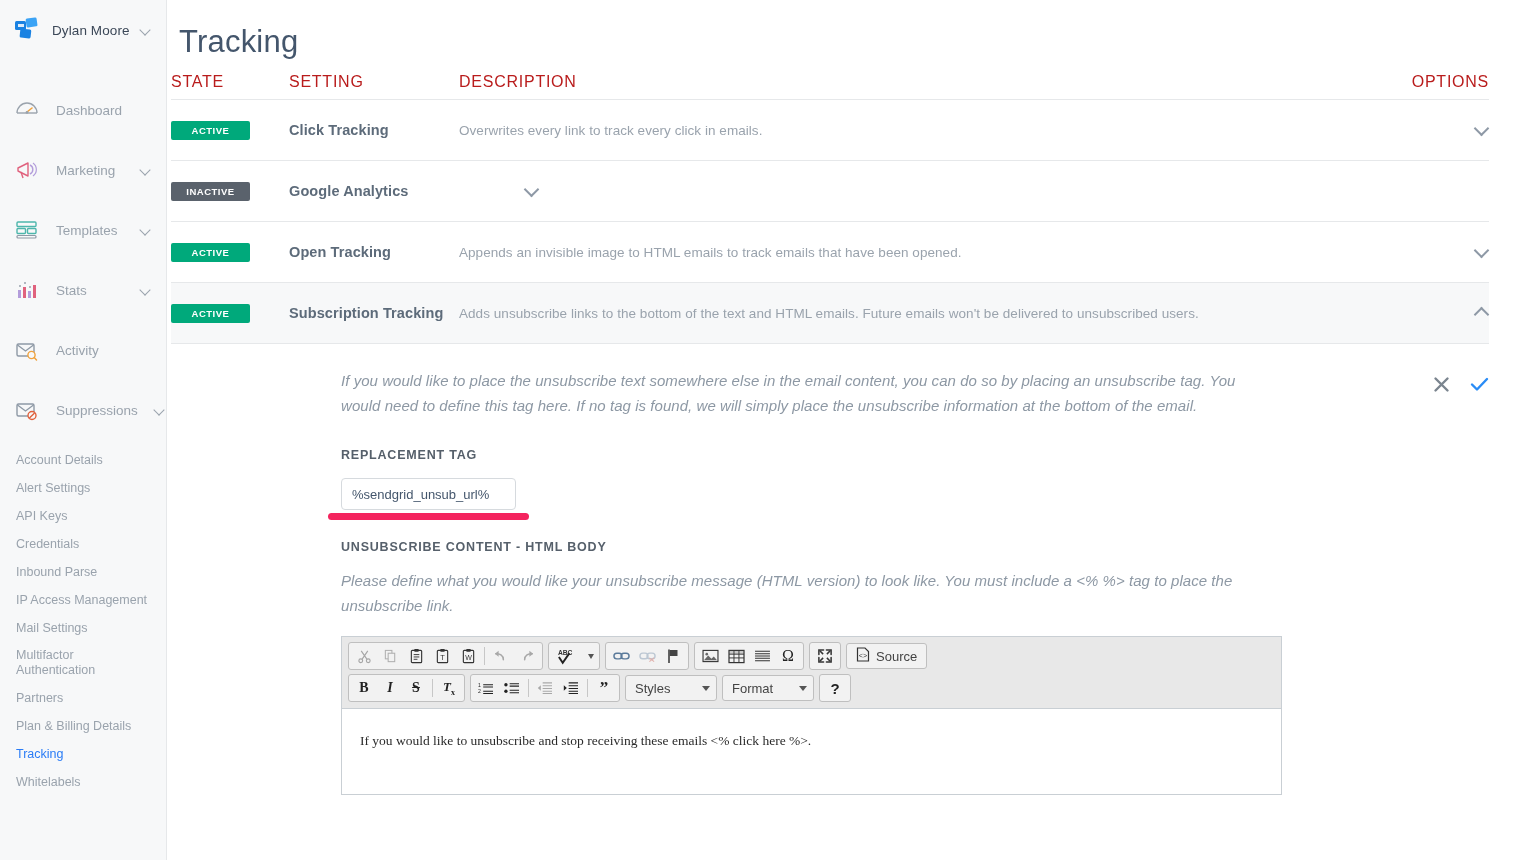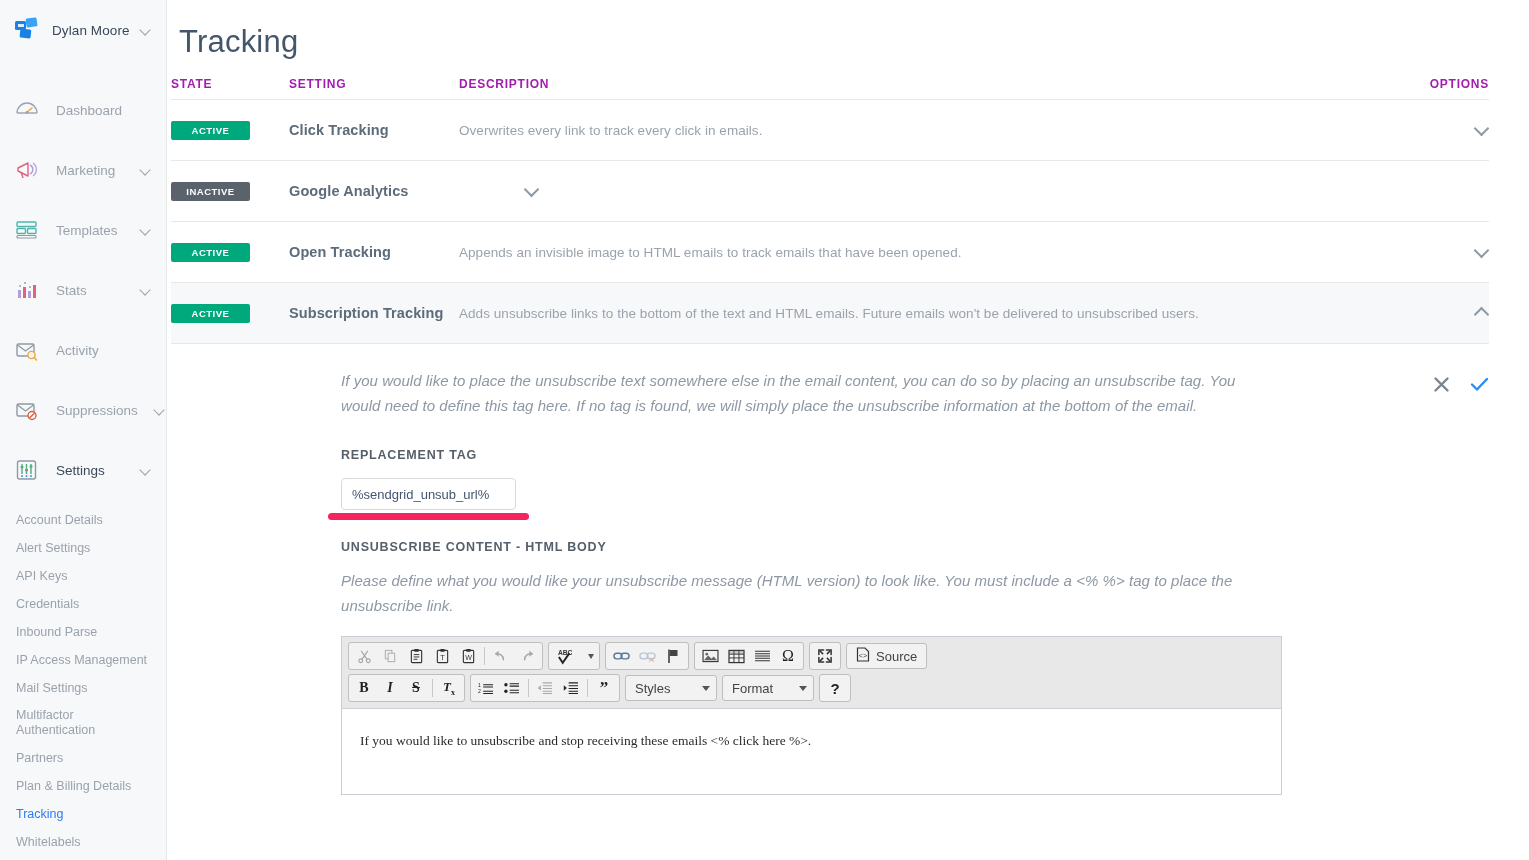--- a/index.html
+++ b/index.html
@@ -73,21 +73,21 @@
   }
   .title-wrap { padding:10px 40px 0 4px; }
 
   .table { width:100%; padding:0 40px 0 4px; }
   .thead {
     display:flex; align-items:flex-end;
     height:40px; padding-bottom:8px;
     border-bottom:1px solid #e6e8ea;
   }
   .th {
-    font-size:12px; font-weight:700; color:#a21caf;
+    font-size:16px; font-weight:400; color:#b91c1c;
     letter-spacing:.75px;
   }
   .c-state  { width:118px; flex:0 0 118px; }
   .c-set    { width:170px; flex:0 0 170px; }
   .c-desc   { flex:1 1 auto; }
   .c-opt    { width:80px; flex:0 0 80px; text-align:right; }
 
   .trow {
     display:flex; align-items:center;
     min-height:61px;
@@ -306,36 +306,20 @@
             <rect x="3" y="7" width="17" height="12" rx="1.5" stroke="#8e99a6" stroke-width="1.4"></rect>
             <path d="M3.5 8 L11.5 14 L19.5 8" stroke="#8e99a6" stroke-width="1.3"></path>
             <circle cx="18" cy="18.5" r="4" fill="#f7f8f9" stroke="#e0613c" stroke-width="1.4"></circle>
             <path d="M15.4 21.1 L20.6 15.9" stroke="#e0613c" stroke-width="1.4"></path>
           </svg>
         </span>
         <span class="nav-label">Suppressions</span>
         <span class="chev"></span>
       </div>
 
-      <div class="nav-item active">
-        <span class="nav-ico">
-          <svg width="26" height="26" viewBox="0 0 26 26" fill="none">
-            <rect x="3.5" y="4" width="18" height="18" rx="2" stroke="#8e99a6" stroke-width="1.4"></rect>
-            <path d="M8 7 L8 17 M12.5 7 L12.5 17 M17 7 L17 17" stroke="#4caf7d" stroke-width="1.4"></path>
-            <rect x="6.6" y="9" width="2.8" height="2.2" fill="#4caf7d"></rect>
-            <rect x="11.1" y="12" width="2.8" height="2.2" fill="#e0627e"></rect>
-            <rect x="15.6" y="8.4" width="2.8" height="2.2" fill="#4caf7d"></rect>
-            <circle cx="8" cy="19" r="1" fill="#3b9ad9"></circle>
-            <circle cx="12.5" cy="19" r="1" fill="#3b9ad9"></circle>
-            <circle cx="17" cy="19" r="1" fill="#3b9ad9"></circle>
-          </svg>
-        </span>
-        <span class="nav-label">Settings</span>
-        <span class="chev"></span>
-      </div>
 
       <div class="subnav">
         <div class="subnav-item">Account Details</div>
         <div class="subnav-item">Alert Settings</div>
         <div class="subnav-item">API Keys</div>
         <div class="subnav-item">Credentials</div>
         <div class="subnav-item">Inbound Parse</div>
         <div class="subnav-item">IP Access Management</div>
         <div class="subnav-item">Mail Settings</div>
         <div class="subnav-item two" style="white-space:normal;width:120px;">Multifactor Authentication</div>

